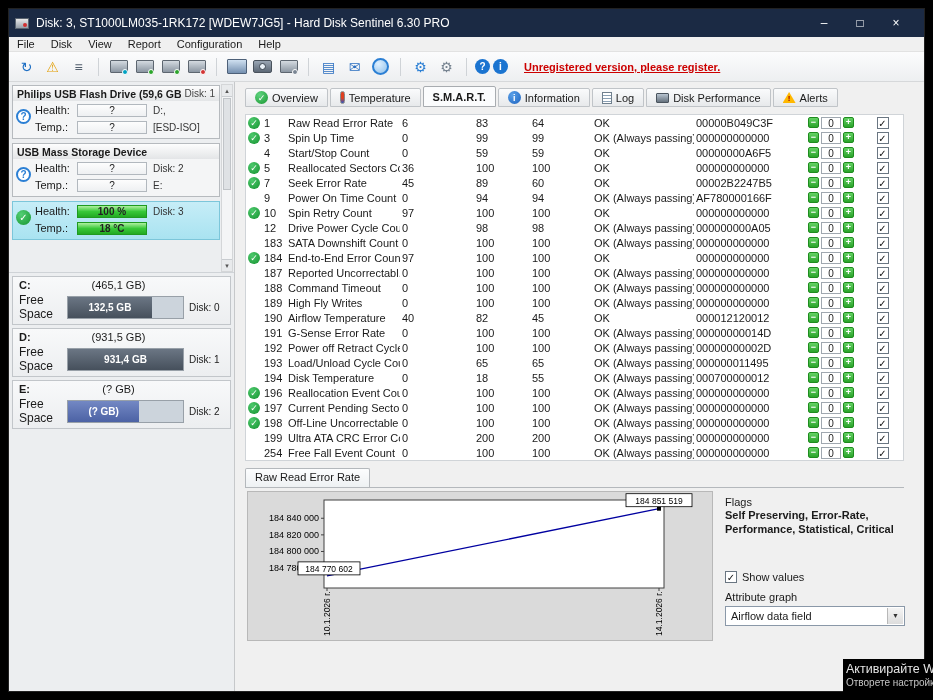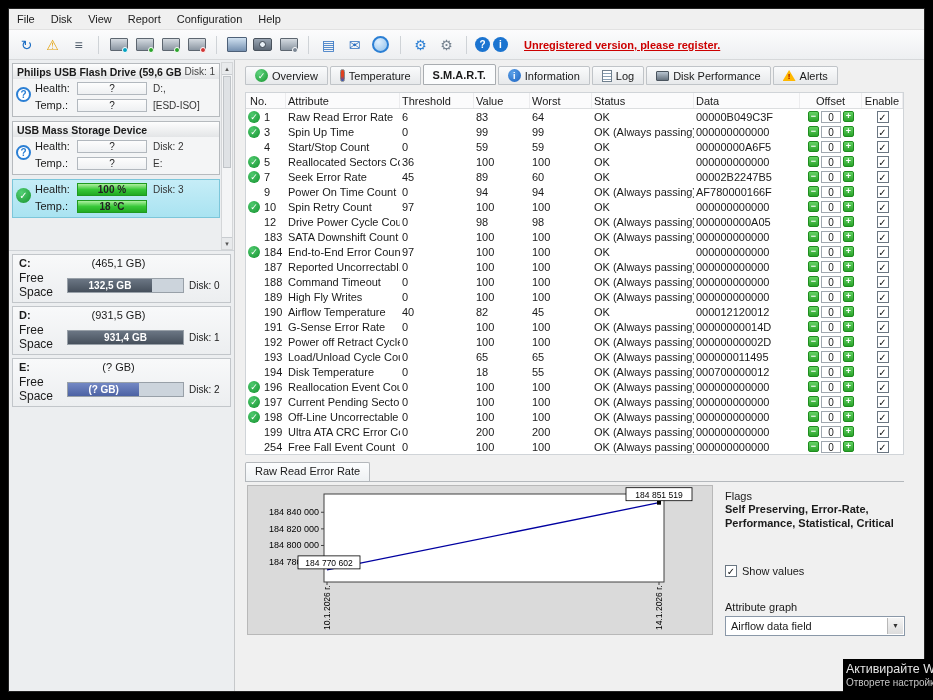--- a/index.html
+++ b/index.html
@@ -7,21 +7,21 @@
 body{background:#000;font-family:"Liberation Sans","DejaVu Sans",sans-serif;font-size:11px;color:#1a1a1a;position:relative}
 .window{position:absolute;left:8px;top:8px;width:917px;height:684px;background:#f0f0f0;display:flex;flex-direction:column;border:1px solid #222}
 
 .titlebar{height:28px;background:#1b2a44;display:flex;align-items:center;flex:none}
 .app-icon{width:14px;height:11px;background:linear-gradient(#e8e8e8,#97a0a9);border:1px solid #5a6470;margin:0 7px 0 6px;position:relative}
 .app-icon::after{content:'';position:absolute;right:1px;bottom:1px;width:4px;height:4px;background:#d23030;border-radius:50%}
 .title-text{flex:1;color:#fff;font-size:12px;white-space:nowrap;overflow:hidden}
 .win-controls{display:flex;padding-right:10px}
 .wbtn{width:36px;text-align:center;color:#fff;font-size:12px;cursor:default}
 
-.menubar{height:21px;background:#f0f0f0;border-bottom:1px solid #e2e2e2;display:flex;align-items:center;flex:none}
+.menubar{height:15px;background:#f0f0f0;border-bottom:1px solid #e2e2e2;display:flex;align-items:center;flex:none}
 .menu-item{padding:0 8px;height:100%;display:flex;align-items:center}
 
 .toolbar{height:30px;background:linear-gradient(#fcfcfd,#edeff1);border-bottom:1px solid #d6d8da;display:flex;align-items:center;padding:0 6px;flex:none}
 .tb-icons{display:flex;align-items:center;gap:3px}
 .tbtn{width:23px;height:21px;display:flex;align-items:center;justify-content:center;position:relative;border-radius:2px}
 .tsep{width:1px;height:18px;background:#cfd3d7;margin:0 5px}
 .k-glyph{font-size:14px;line-height:1}
 .k-circle{width:15px;height:15px;border-radius:50%;color:#fff;font-weight:bold;font-size:10px;line-height:15px;text-align:center;flex:none}
 .k-drive::before{content:'';width:16px;height:11px;background:linear-gradient(#d4dae0,#8b96a2);border:1px solid #5d6670;border-radius:1px}
 .k-drive .badge{position:absolute;right:2px;bottom:2px;width:6px;height:6px;border-radius:50%;border:1px solid #fff}
@@ -58,21 +58,21 @@
 .vfill{flex:1}
 
 .drive-list{border-top:1px solid #cfd3d7;padding:3px 2px 0 2px}
 .drv{border:1px solid #c2c6ca;background:linear-gradient(#f8f9fa,#eceef0);margin:0 1px 3px 1px}
 .drv-r1{display:flex;align-items:center;height:16px}
 .drv-letter{width:34px;padding-left:6px;font-weight:bold;flex:none}
 .drv-size{flex:1;text-align:center}
 .drv-sp{width:40px;flex:none}
 .drv-r2{display:flex;align-items:center;padding:0 4px 3px 6px}
 .drv-fslabel{width:48px;font-size:12px;flex:none}
-.drv-bar{flex:1;height:15px;background:#ccd4dc;border:1px solid #98a0a8;display:block;overflow:hidden}
+.drv-bar{flex:1;height:23px;background:#ccd4dc;border:1px solid #98a0a8;display:block;overflow:hidden}
 .drv-fill{height:100%;display:flex;align-items:center;justify-content:center;color:#fff;font-size:10px;font-weight:bold;white-space:nowrap}
 .drv-disk{width:42px;font-size:10px;padding-left:5px;flex:none}
 .sidebar-fill{flex:1}
 
 .main{flex:1;display:flex;flex-direction:column;background:#f0f0f0;padding:4px 20px 0 10px;min-width:0}
 .tabbar{height:21px;display:flex;align-items:flex-end;gap:2px;flex:none}
 .tab{display:flex;align-items:center;padding:2px 9px;background:linear-gradient(#fafbfc,#e7e9eb);border:1px solid #c0c4c8;border-radius:2px 2px 0 0;height:19px}
 .tab.active{background:#fbfcfd;font-weight:bold;height:21px;border-color:#a8acb0}
 .ticon{display:inline-flex;align-items:center;justify-content:center;margin-right:4px;flex:none}
 .icon-green-circle{width:13px;height:13px;border-radius:50%;background:radial-gradient(circle at 35% 30%,#5fd37f,#18962f);color:#fff;font-size:9px;font-weight:bold}
@@ -98,35 +98,44 @@
 .cbx,.cb{width:12px;height:12px;background:#fff;border:1px solid #6a7682;font-size:10px;line-height:11px;text-align:center;color:#111;font-weight:bold;flex:none}
 
 .ctabs{height:19px;margin-top:7px;display:flex;flex:none}
 .ctab{background:linear-gradient(#fcfdfe,#eef1f3);border:1px solid #b4b8bc;border-bottom:none;padding:2px 9px;border-radius:2px 2px 0 0}
 .chart-panel{flex:1;border-top:1px solid #b4b8bc;background:#f0f0f0;display:flex;padding:3px 0 6px 2px;min-height:0}
 .chart-canvas{width:466px;height:150px;background:#dadada;border:1px solid #b8b8b8;flex:none}
 .chart-canvas svg{display:block}
 .chart-side{flex:1;padding:5px 6px 8px 12px;display:flex;flex-direction:column;min-width:0}
 .flags-val{font-weight:bold;line-height:1.25;margin-top:1px}
 .cbrow{margin-top:34px;display:flex;align-items:center;gap:5px}
-.ag-label{margin-top:24px}
+.ag-label{margin-top:8px}
 .dropdown{margin-top:3px;height:20px;background:#fff;border:1px solid #8a98a8;display:flex;align-items:center;padding-left:5px;position:relative;width:180px}
 .dd-arrow{position:absolute;right:1px;top:1px;bottom:1px;width:16px;background:linear-gradient(#f4f4f4,#dcdcdc);border-left:1px solid #b8b8b8;display:flex;align-items:center;justify-content:center;font-size:7px;color:#333}
 
 .statusbar{height:22px;background:#f0f0f0;border-top:1px solid #d0d0d0;display:flex;align-items:center;padding-left:8px;flex:none}
 
 .watermark{position:absolute;left:843px;top:659px;right:0;bottom:0;background:#000;z-index:50;padding:2px 0 0 3px;overflow:hidden}
 .wm1{font-size:12.5px;color:#e6e6e6;white-space:nowrap;line-height:1.3}
 .wm2{font-size:10px;color:#c4c4c4;white-space:nowrap}
 svg text{font-family:"Liberation Sans","DejaVu Sans",sans-serif}
 </style>
 </head>
 <body>
 
 <div class="window">
+  <div class="titlebar">
+    <span class="app-icon"></span>
+    <span class="title-text">Disk: 3, ST1000LM035-1RK172 [WDEW7JG5]  -  Hard Disk Sentinel 6.30 PRO</span>
+    <div class="win-controls">
+        <span class="wbtn">–</span>
+        <span class="wbtn">□</span>
+        <span class="wbtn">×</span>
+      </div>
+  </div>
 
   <div class="menubar">
       <span class="menu-item">File</span>
       <span class="menu-item">Disk</span>
       <span class="menu-item">View</span>
       <span class="menu-item">Report</span>
       <span class="menu-item">Configuration</span>
       <span class="menu-item">Help</span>
     </div>
 
@@ -310,31 +319,20 @@
             <span class="ticon icon-disk"></span>
             <span class="tlabel">Disk Performance</span>
           </div>
           <div class="tab">
             <span class="ticon icon-warn">!</span>
             <span class="tlabel">Alerts</span>
           </div>
         </div>
 
       <div class="smart">
-        <div class="thead">
-            <span class="hcell h0">No.</span>
-            <span class="hcell h1">Attribute</span>
-            <span class="hcell h2">Threshold</span>
-            <span class="hcell h3">Value</span>
-            <span class="hcell h4">Worst</span>
-            <span class="hcell h5">Status</span>
-            <span class="hcell h6">Data</span>
-            <span class="hcell h7">Offset</span>
-            <span class="hcell h8">Enable</span>
-          </div>
         <div class="tbody">
             <div class="trow">
               <span class="c-check">
                 <span class="rowck">✓</span>
               </span>
               <span class="c-no">1</span>
               <span class="c-attr">Raw Read Error Rate</span>
               <span class="c-th">6</span>
               <span class="c-val">83</span>
               <span class="c-worst">64</span>

